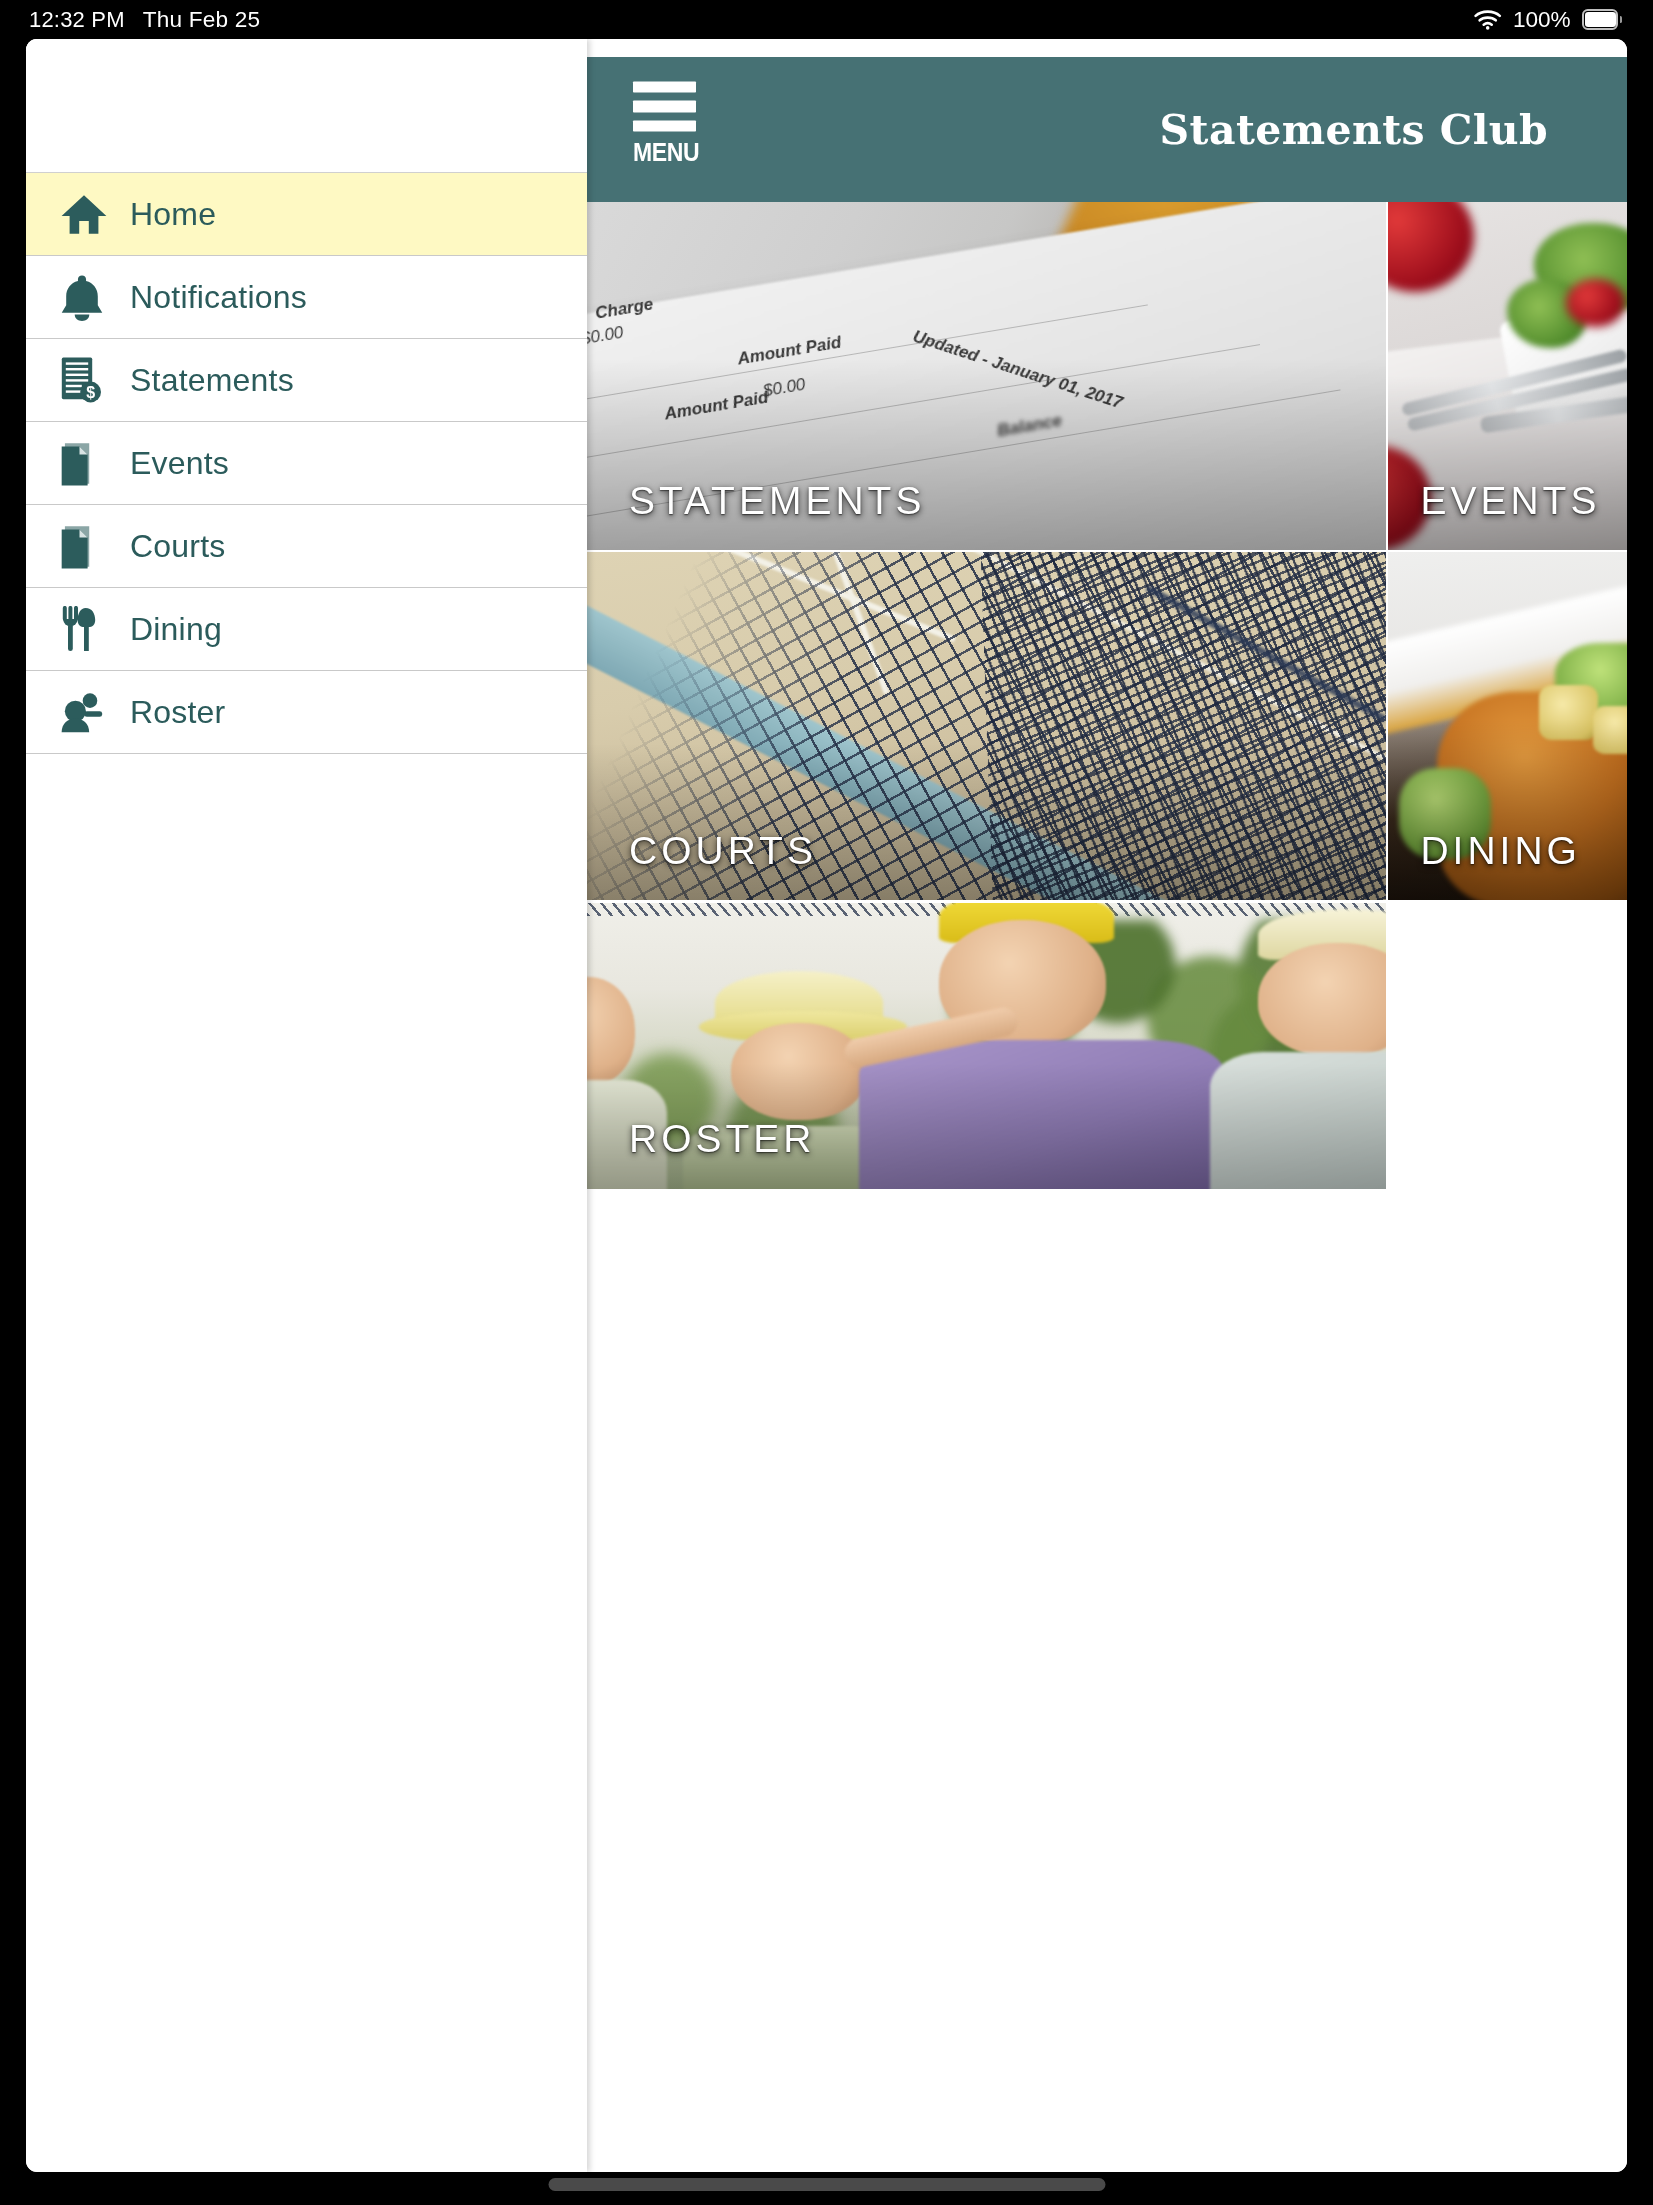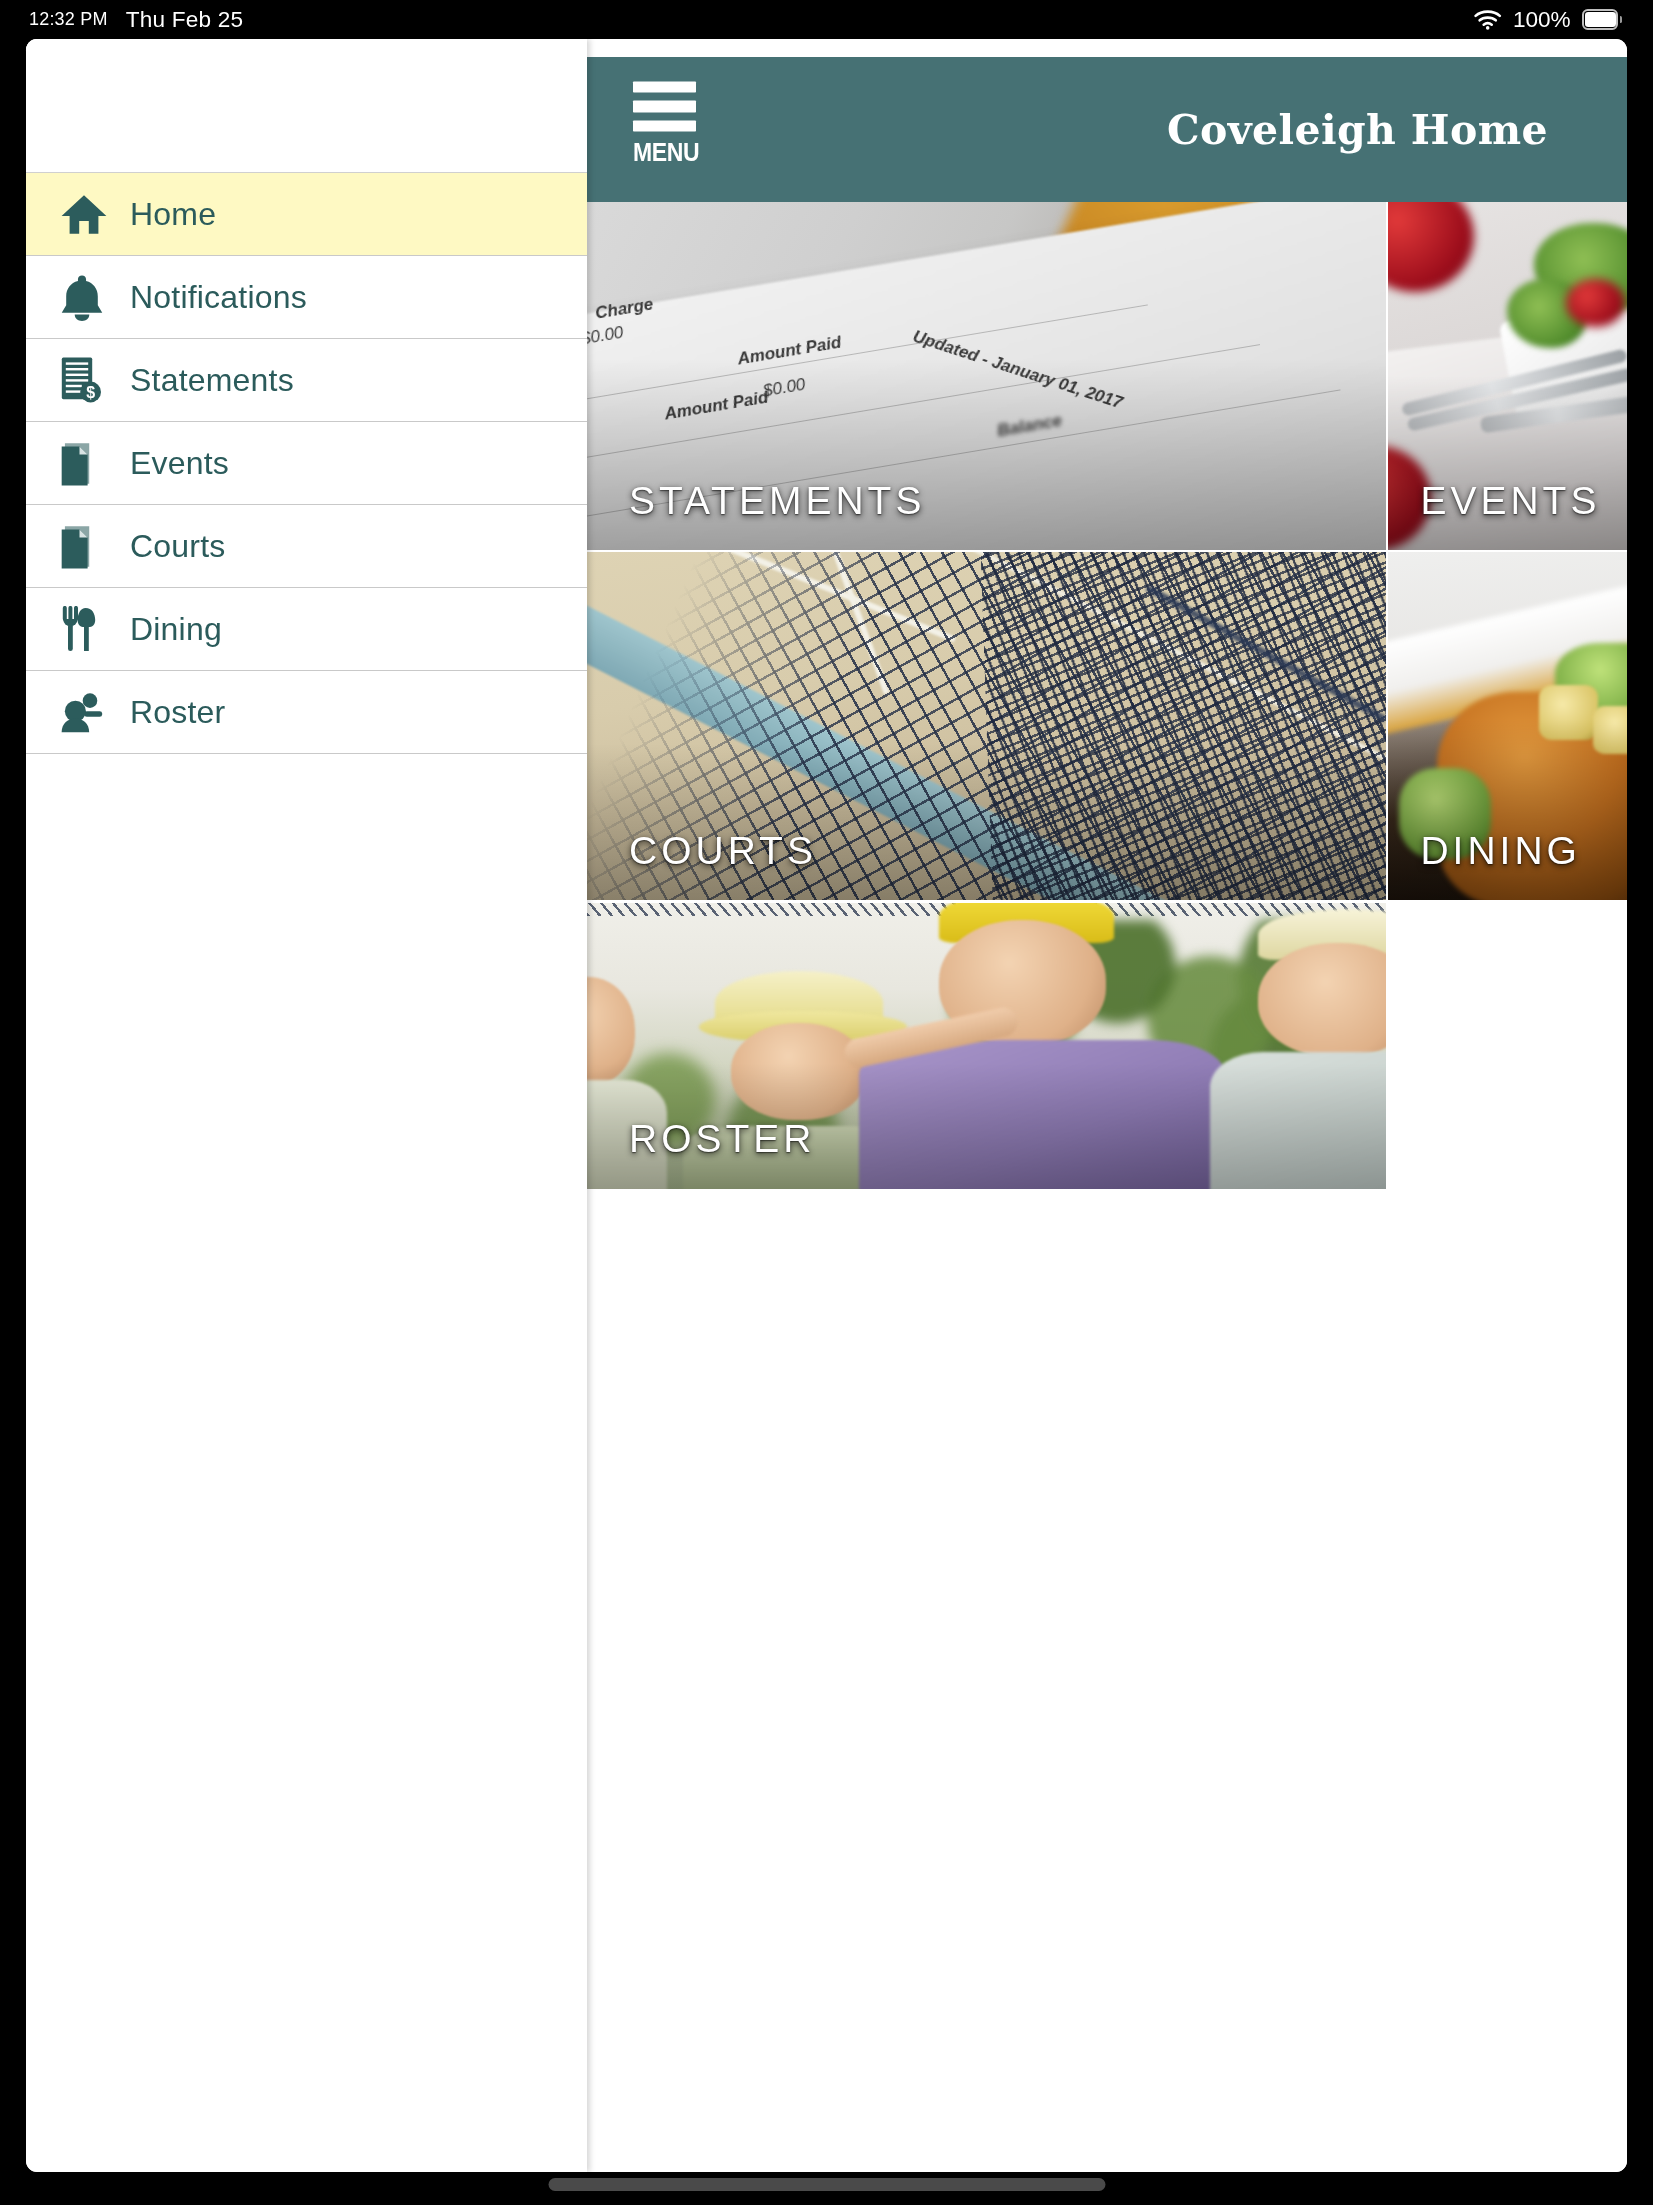--- a/index.html
+++ b/index.html
@@ -5,21 +5,21 @@
   * { margin:0; padding:0; box-sizing:border-box; }
   html,body { width:1653px; height:2205px; background:#000; overflow:hidden; }
   body { font-family:"Liberation Sans", sans-serif; }
 
   
   .statusbar{
     position:absolute; left:0; top:0; width:1653px; height:39px;
     background:#000; color:#fff; display:flex; align-items:center;
   }
   .sb-left{ display:flex; align-items:center; gap:18px; margin-left:29px; }
-  .sb-time{ font-size:18px; letter-spacing:0.2px;text-align:right; }
+  .sb-time{ font-size:22px; letter-spacing:0.2px;text-align:right; }
   .sb-date{ font-size:22.6px; letter-spacing:0.2px; }
   .sb-right{ margin-left:auto; margin-right:31px; display:flex; align-items:center; gap:11.3px; }
   .sb-batt-pct{ font-size:22.6px; }
   .wifi-ico{ width:27.4px; height:21px; display:block; }
   .batt-ico{ width:40px; height:21px; position:relative; }
   .batt-body{ position:absolute; left:0; top:0; width:36px; height:21px;
       border:2px solid rgba(255,255,255,.75); border-radius:5.7px; }
   .batt-fill{ position:absolute; left:2.8px; top:2.8px; width:31px; height:15.3px;
       background:#fff; border-radius:3.2px; }
   .batt-cap{ position:absolute; right:0; top:7.3px; width:2.4px; height:6.5px;
@@ -399,21 +399,21 @@
 
   <section class="content">
 
     <header class="appbar">
       <div class="burger">
         <div class="bar"></div>
         <div class="bar"></div>
         <div class="bar"></div>
         <div class="mlabel">MENU</div>
       </div>
-      <div class="appbar-title">Coveleigh Home</div>
+      <div class="appbar-title">Statements Club</div>
     </header>
 
     <div class="tilegrid">
 
       <div class="trow">
 
         <div class="tile tile-col-a tile-h">
           <div class="art-statements">
             <div class="desk"></div>
               <div class="desk2"></div>

